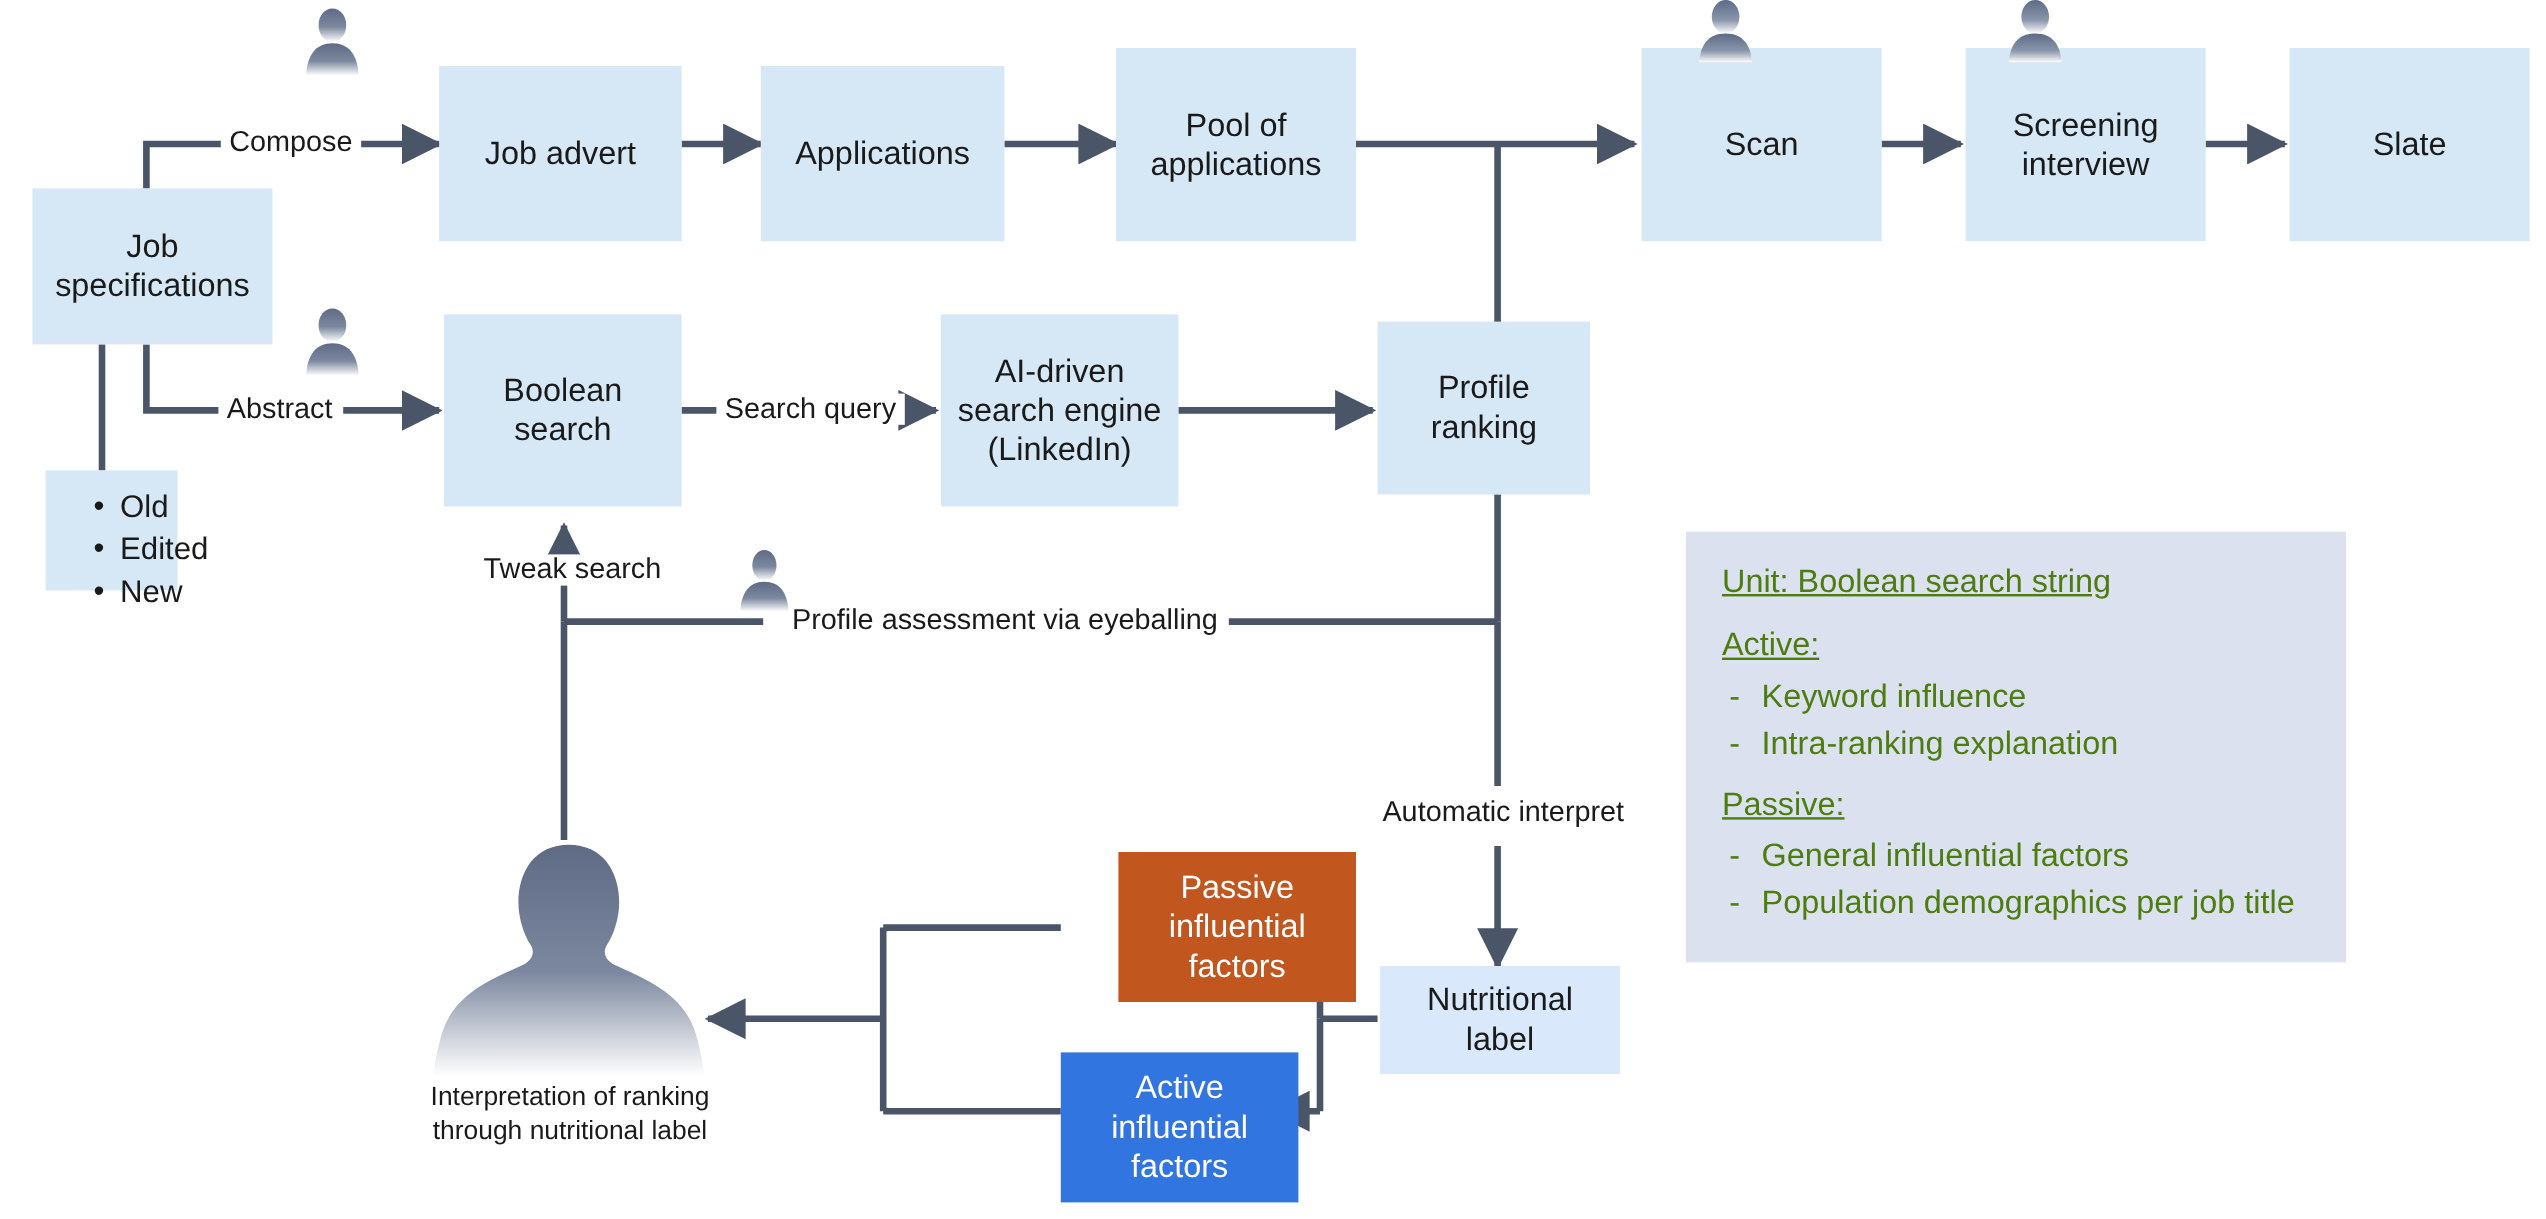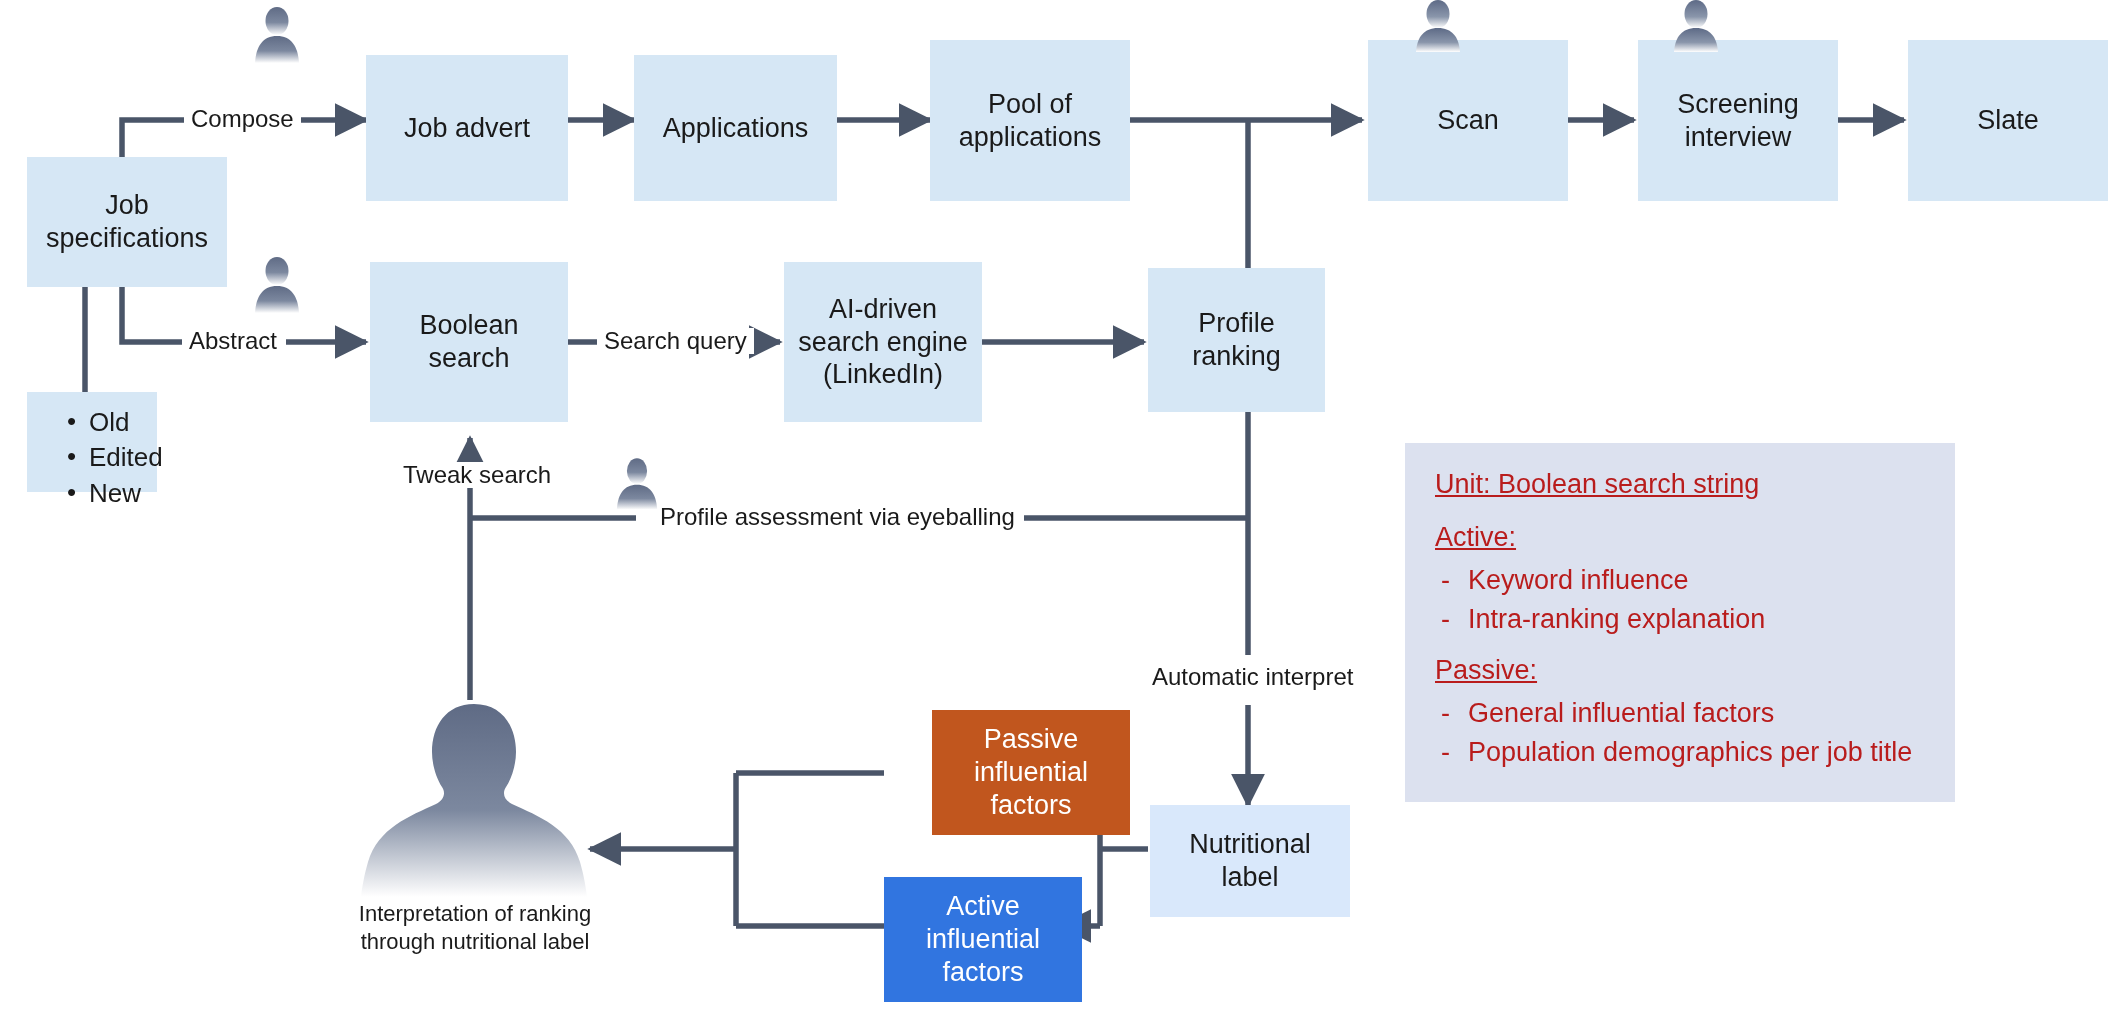--- a/index.html
+++ b/index.html
@@ -50,21 +50,21 @@
     background: #ffffff;
     padding: 0 7px;
     white-space: nowrap;
     line-height: 1.1;
   }
 
   .legend {
     position: absolute;
     background: #dce1ef;
     padding: 26px 30px;
-    color: #b91c1c;
+    color: #4d7c0f;
     font-size: 27px;
     line-height: 1.15;
   }
   .legend .hdr { text-decoration: underline; margin-bottom: 22px; display: block; }
   .legend .sub { text-decoration: underline; margin-bottom: 12px; display: block; }
   .legend ul { list-style: none; margin: 0 0 20px 0; }
   .legend li { position: relative; padding-left: 33px; margin-bottom: 8px; }
   .legend li::before { content: "-"; position: absolute; left: 6px; top: 0; }
   .legend .grp:last-child ul { margin-bottom: 0; }
 
@@ -149,21 +149,21 @@
       <path d="M 736 849 L 590 849" marker-end="url(#arrow)"></path>
 
       <path d="M 470 700 L 470 518"></path>
     </g>
   </svg>
 
   <div class="box" style="left:27px; top:157px; width:200px; height:130px;">
     <span>Job specifications</span>
   </div>
 
-  <div class="bullets" style="left:27px; top:392px; width:130px; height:100px;padding-left:36px;">
+  <div class="bullets" style="left:38px; top:392px; width:110px; height:100px;padding-left:36px;">
     <ul>
       <li>Old</li>
       <li>Edited</li>
       <li>New</li>
     </ul>
   </div>
 
   <div class="box" style="left:366px; top:55px; width:202px; height:146px;">
     <span>Job advert</span>
   </div>
@@ -193,21 +193,21 @@
   </div>
 
   <div class="box" style="left:370px; top:262px; width:198px; height:160px;">
     <span>Boolean search</span>
   </div>
 
   <div class="box" style="left:1148px; top:268px; width:177px; height:144px;">
     <span>Profile ranking</span>
   </div>
 
-  <div class="box palest" style="left:1150px; top:805px; width:200px; height:112px;">
+  <div class="box palest" style="left:1150px; top:805px; width:200px; height:90px;">
     <span>Nutritional label</span>
   </div>
 
   <div class="box orange" style="left:884px; top:710px; width:198px; height:125px;">
     <span>Passive influential factors</span>
   </div>
 
   <div class="box blue" style="left:884px; top:877px; width:198px; height:125px;">
     <span>Active influential factors</span>
   </div>

